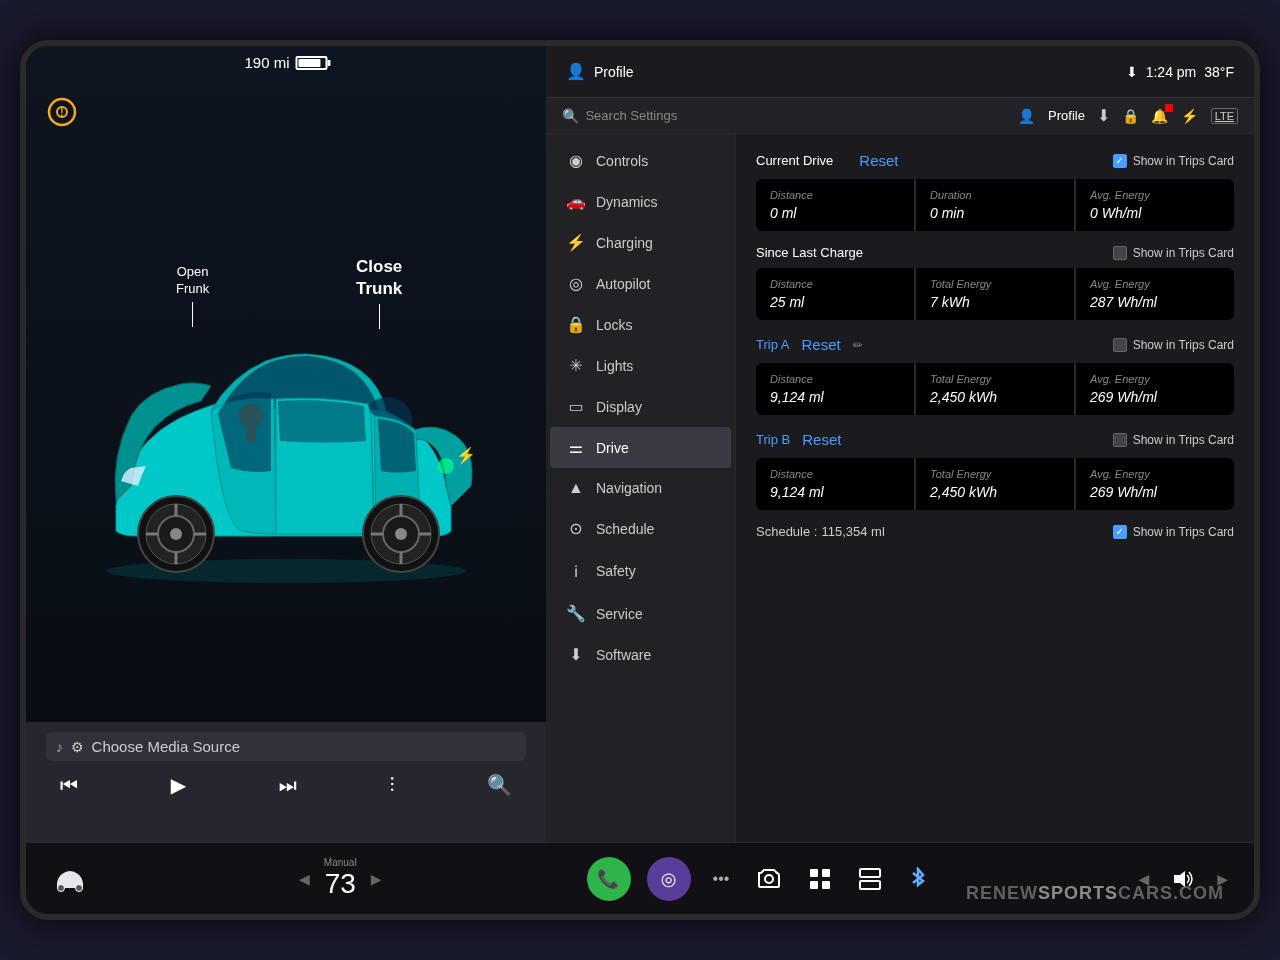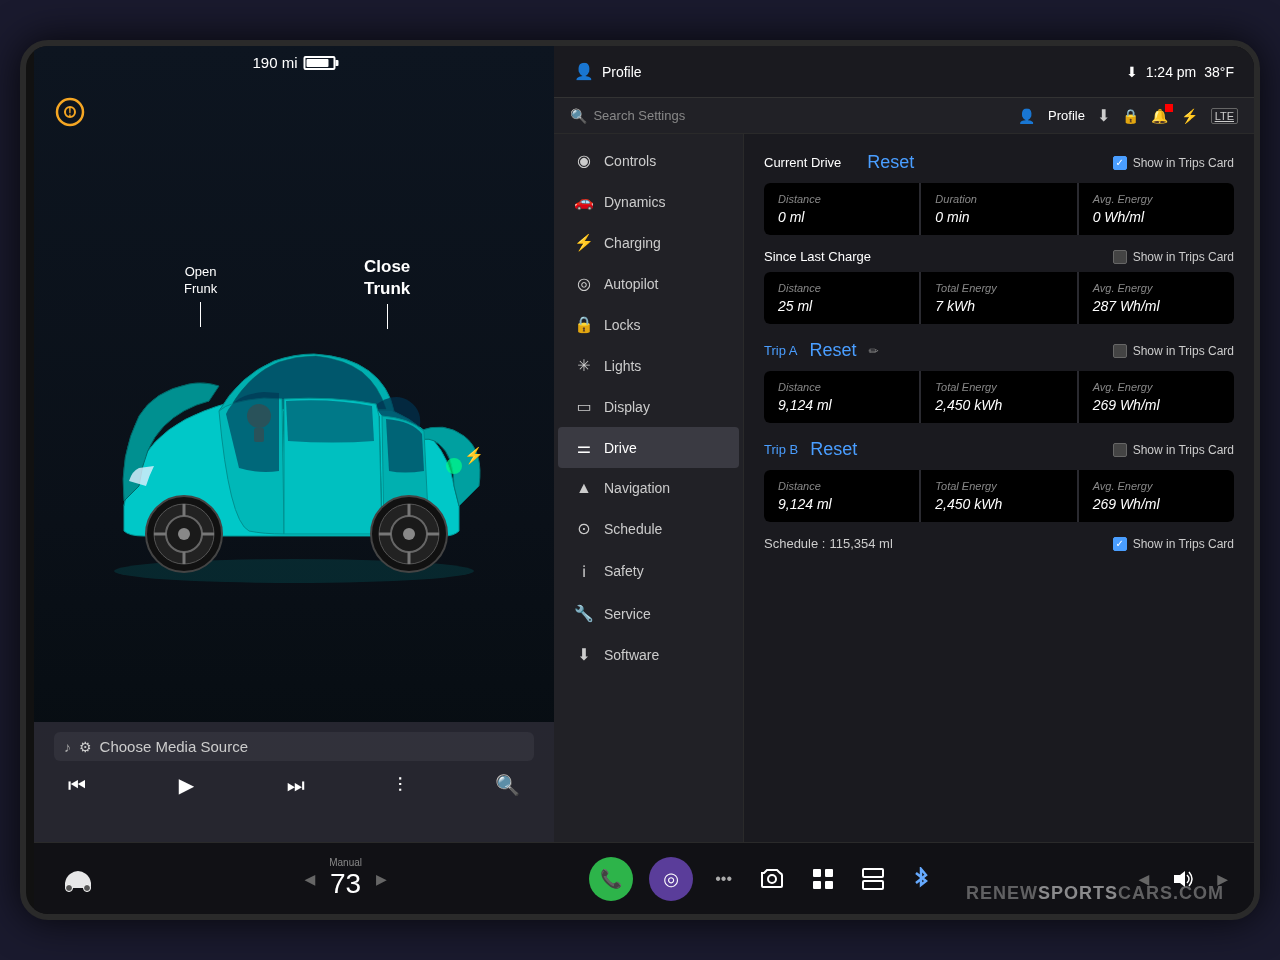--- a/index.html
+++ b/index.html
@@ -15,21 +15,20 @@
       width: 1240px;
       height: 880px;
       background: #111;
       border-radius: 28px;
       overflow: hidden;
       display: flex;
       flex-direction: column;
       border: 6px solid #2a2a2a;
       box-shadow: 0 0 40px rgba(0,0,0,0.8);
       position: relative;
-      padding-left: 8px;
     }
     .main-area {
       display: flex;
       flex: 1;
       overflow: hidden;
     }
     
     .left-panel {
       width: 520px;
       background: linear-gradient(180deg, #0d1520 0%, #0a1018 60%, #060c10 100%);
@@ -209,21 +208,21 @@
     }
     
     .main-content {
       flex: 1;
       padding: 16px 20px;
       overflow-y: auto;
       background: #1a1a1f;
     }
     .reset-btn {
       color: #4a9eff;
-      font-size: 18px;
+      font-size: 15px;
       cursor: pointer;
       background: none;
       border: none;
       padding: 2px 4px;
     }
     .show-trips-row {
       display: flex;
       align-items: center;
       gap: 6px;
       color: #ccc;

